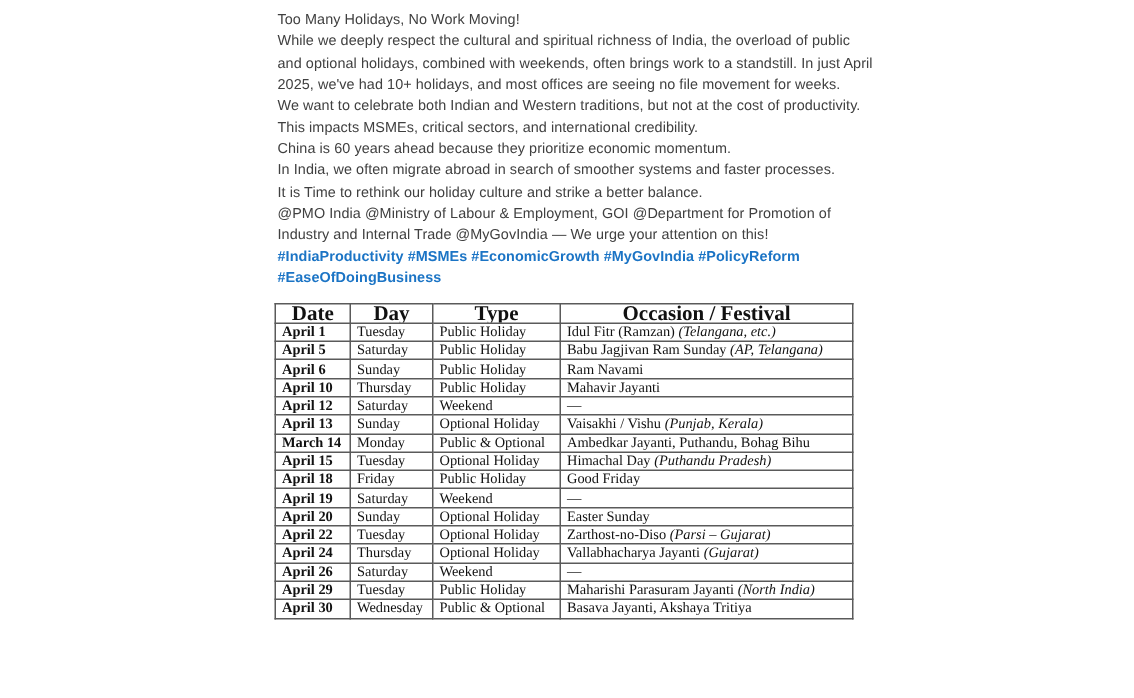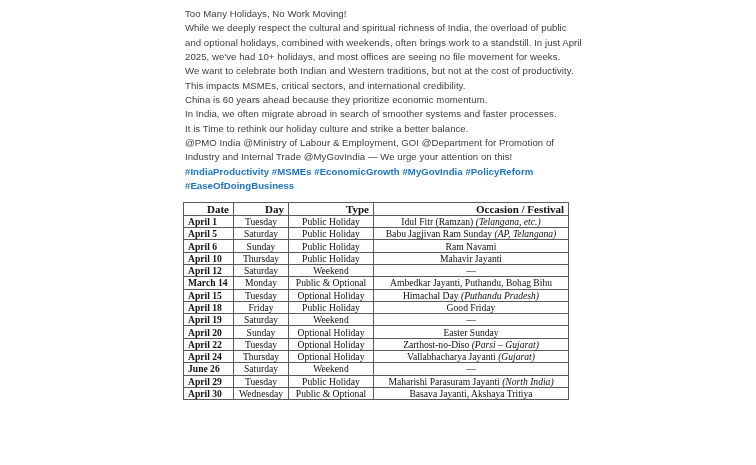--- a/index.html
+++ b/index.html
@@ -45,25 +45,25 @@
     border:1px solid #5a5a5a;
     padding:0 4px;
     height:12.3px;
     line-height:11px;
     white-space:nowrap;
     overflow:hidden;
     vertical-align:middle;
   }
   table.holidays th {
     font-weight:bold;
-    text-align:right;
-    font-size:11px;
+    text-align:center;
+    font-size:14px;
   }
   td.c-date { font-weight:bold; text-align:left; }
-  td.c-day, td.c-type, td.c-occ { text-align:center; }
+  td.c-day, td.c-type, td.c-occ { text-align:left; }
   td.c-occ .region { font-style:italic; }
 </style>
 </head>
 <body>
 
 <div class="page">
   <div class="content">
 
     <div class="post">
       <p>Too Many Holidays, No Work Moving!</p>
@@ -116,20 +116,26 @@
             <td class="c-type">Public Holiday</td>
             <td class="c-occ"><span>Mahavir Jayanti</span></td>
           </tr>
           <tr>
             <td class="c-date">April 12</td>
             <td class="c-day">Saturday</td>
             <td class="c-type">Weekend</td>
             <td class="c-occ"><span>—</span></td>
           </tr>
           <tr>
+            <td class="c-date">April 13</td>
+            <td class="c-day">Sunday</td>
+            <td class="c-type">Optional Holiday</td>
+            <td class="c-occ"><span>Vaisakhi / Vishu</span><span class="region"> (Punjab, Kerala)</span></td>
+          </tr>
+          <tr>
             <td class="c-date">March 14</td>
             <td class="c-day">Monday</td>
             <td class="c-type">Public &amp; Optional</td>
             <td class="c-occ"><span>Ambedkar Jayanti, Puthandu, Bohag Bihu</span></td>
           </tr>
           <tr>
             <td class="c-date">April 15</td>
             <td class="c-day">Tuesday</td>
             <td class="c-type">Optional Holiday</td>
             <td class="c-occ"><span>Himachal Day</span><span class="region"> (Puthandu Pradesh)</span></td>
@@ -158,21 +164,21 @@
             <td class="c-type">Optional Holiday</td>
             <td class="c-occ"><span>Zarthost-no-Diso</span><span class="region"> (Parsi – Gujarat)</span></td>
           </tr>
           <tr>
             <td class="c-date">April 24</td>
             <td class="c-day">Thursday</td>
             <td class="c-type">Optional Holiday</td>
             <td class="c-occ"><span>Vallabhacharya Jayanti</span><span class="region"> (Gujarat)</span></td>
           </tr>
           <tr>
-            <td class="c-date">June 26</td>
+            <td class="c-date">April 26</td>
             <td class="c-day">Saturday</td>
             <td class="c-type">Weekend</td>
             <td class="c-occ"><span>—</span></td>
           </tr>
           <tr>
             <td class="c-date">April 29</td>
             <td class="c-day">Tuesday</td>
             <td class="c-type">Public Holiday</td>
             <td class="c-occ"><span>Maharishi Parasuram Jayanti</span><span class="region"> (North India)</span></td>
           </tr>

